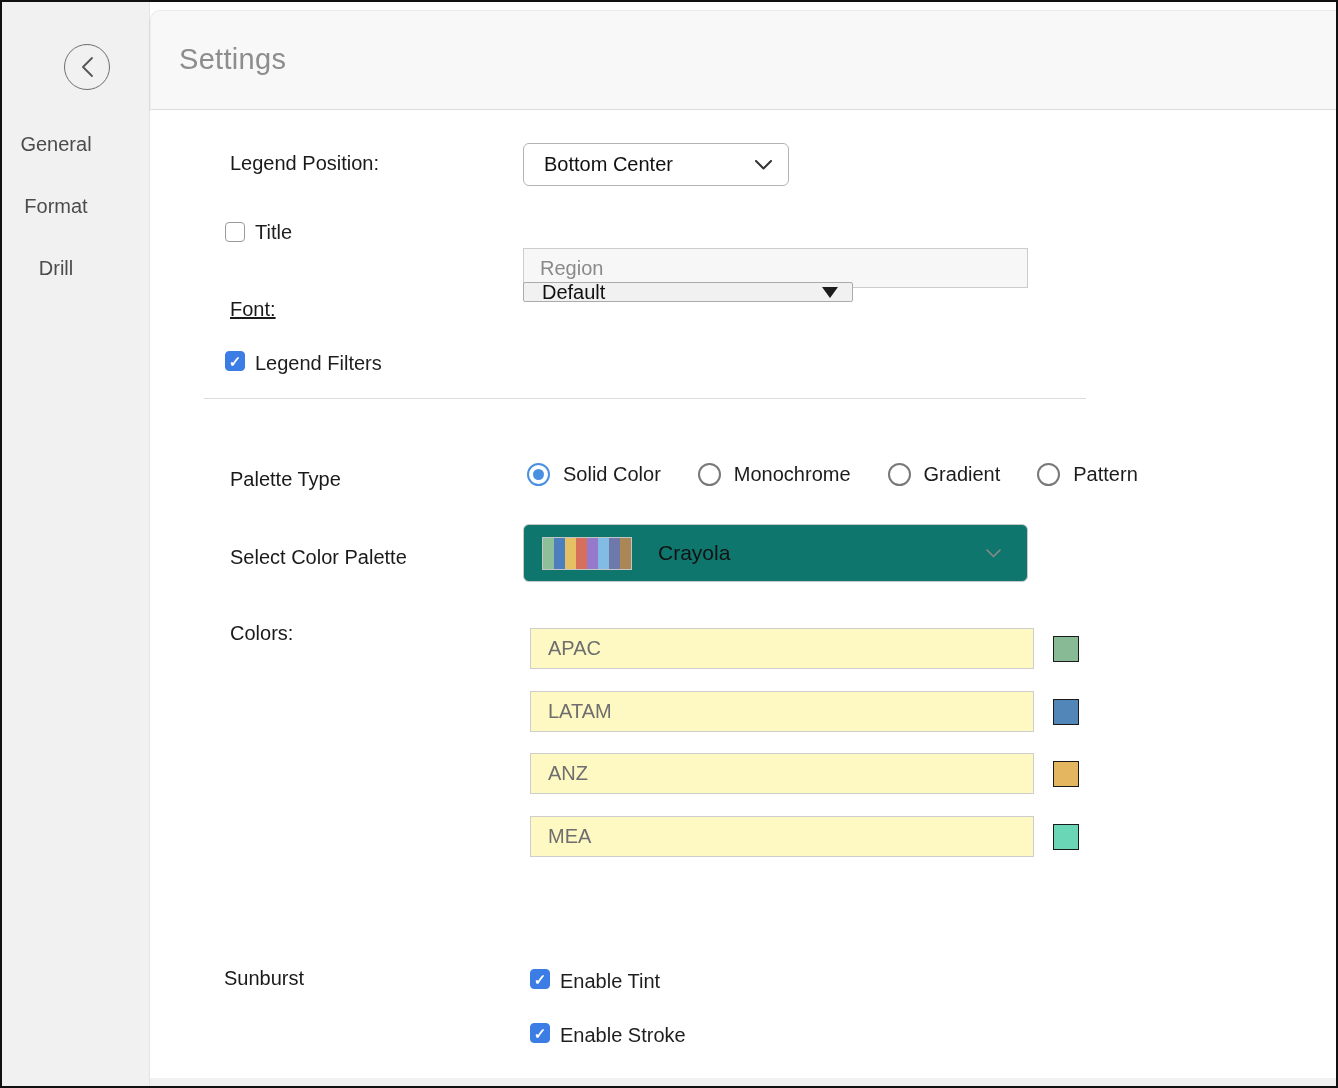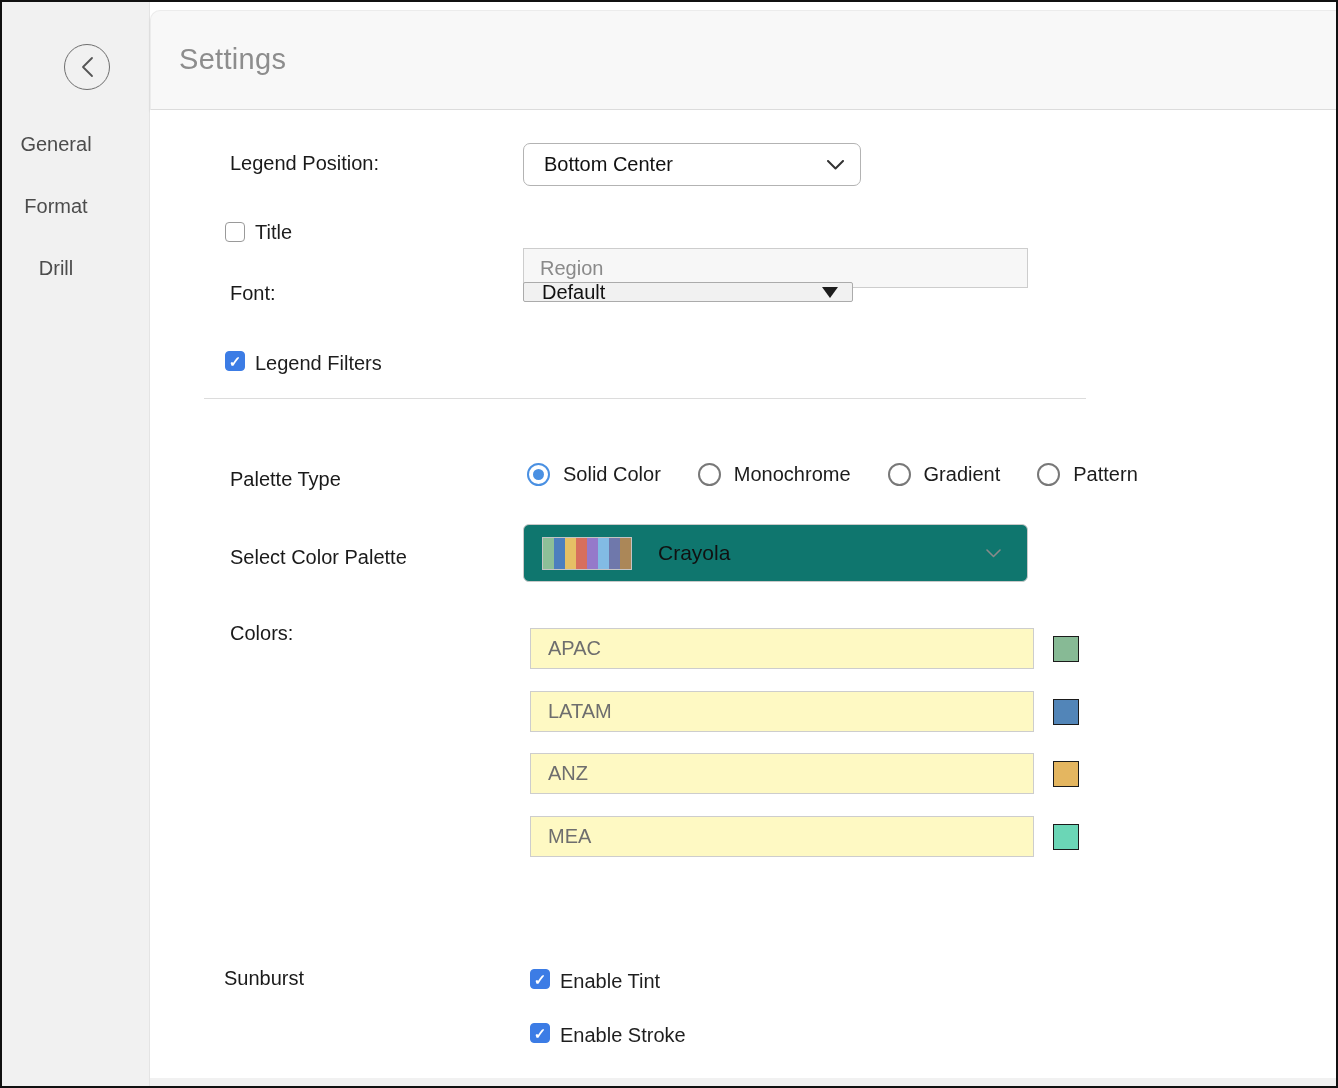--- a/index.html
+++ b/index.html
@@ -139,36 +139,36 @@
     </div>
   </div>
 
   <div class="header">
     <div class="header-title">Settings</div>
   </div>
 
   <div class="content">
 
     <div class="field-label abs" style="left:80px; top:42px;">Legend Position:</div>
-    <div class="select-rounded" style="left:373px; top:33px; width:338px; height:43px;">
+    <div class="select-rounded" style="left:373px; top:33px; width:266px; height:43px;border-radius:6px;">
       <span>Bottom Center</span>
       <span>
         <svg width="17" height="10" viewBox="0 0 17 10" fill="none">
           <polyline points="1,1 8.5,8.5 16,1" stroke="#333" stroke-width="2" fill="none" stroke-linecap="round" stroke-linejoin="round"></polyline>
         </svg>
       </span>
     </div>
 
     <span class="checkbox" style="left:75px; top:112px;" data-checked="false">
       
     </span>
     <div class="cb-label" style="left:105px; top:111px;">Title</div>
     <input class="text-input" style="left: 373px; top: 102px; width: 505px; height: 40px; margin-top: 36px;" placeholder="Region">
 
-    <div class="field-label abs" style="left:80px; top:172px;">Font:</div>
+    <div class="field-label abs" style="left:80px; top:188px;text-decoration:underline;">Font:</div>
     <div class="select-square" style="left:373px; top:172px; width:330px; height:20px;">
       <span>Default</span>
       <span class="caret-tri"></span>
     </div>
 
     <span class="checkbox" style="left:75px; top:241px;" data-checked="true">
       <span class="check-glyph">✓</span>
     </span>
     <div class="cb-label" style="left:105px; top:242px;">Legend Filters</div>
 

